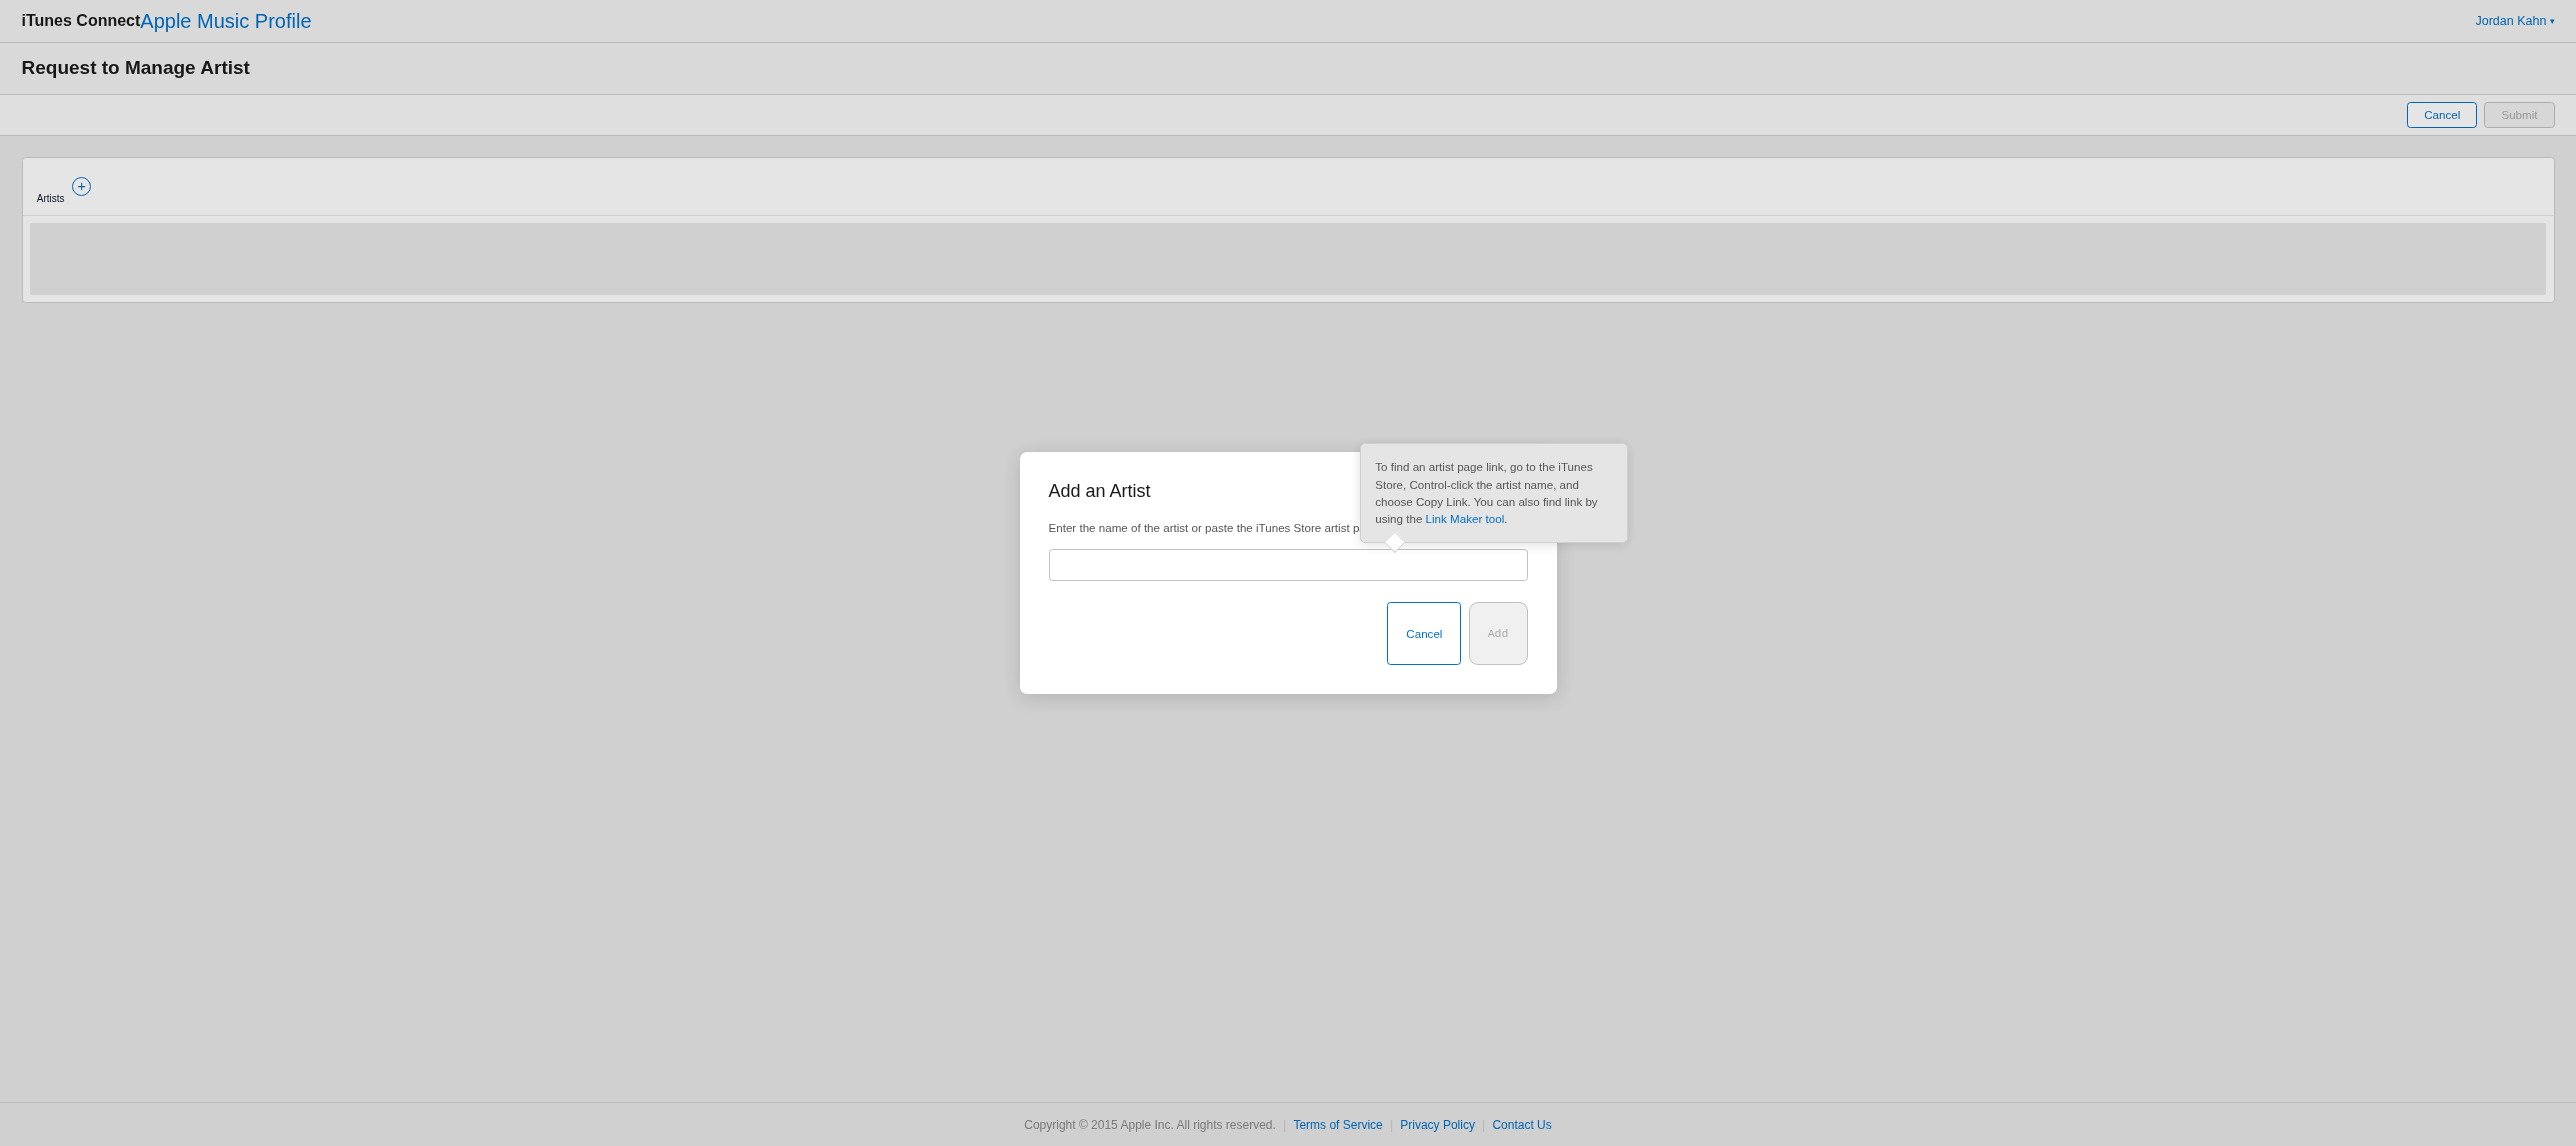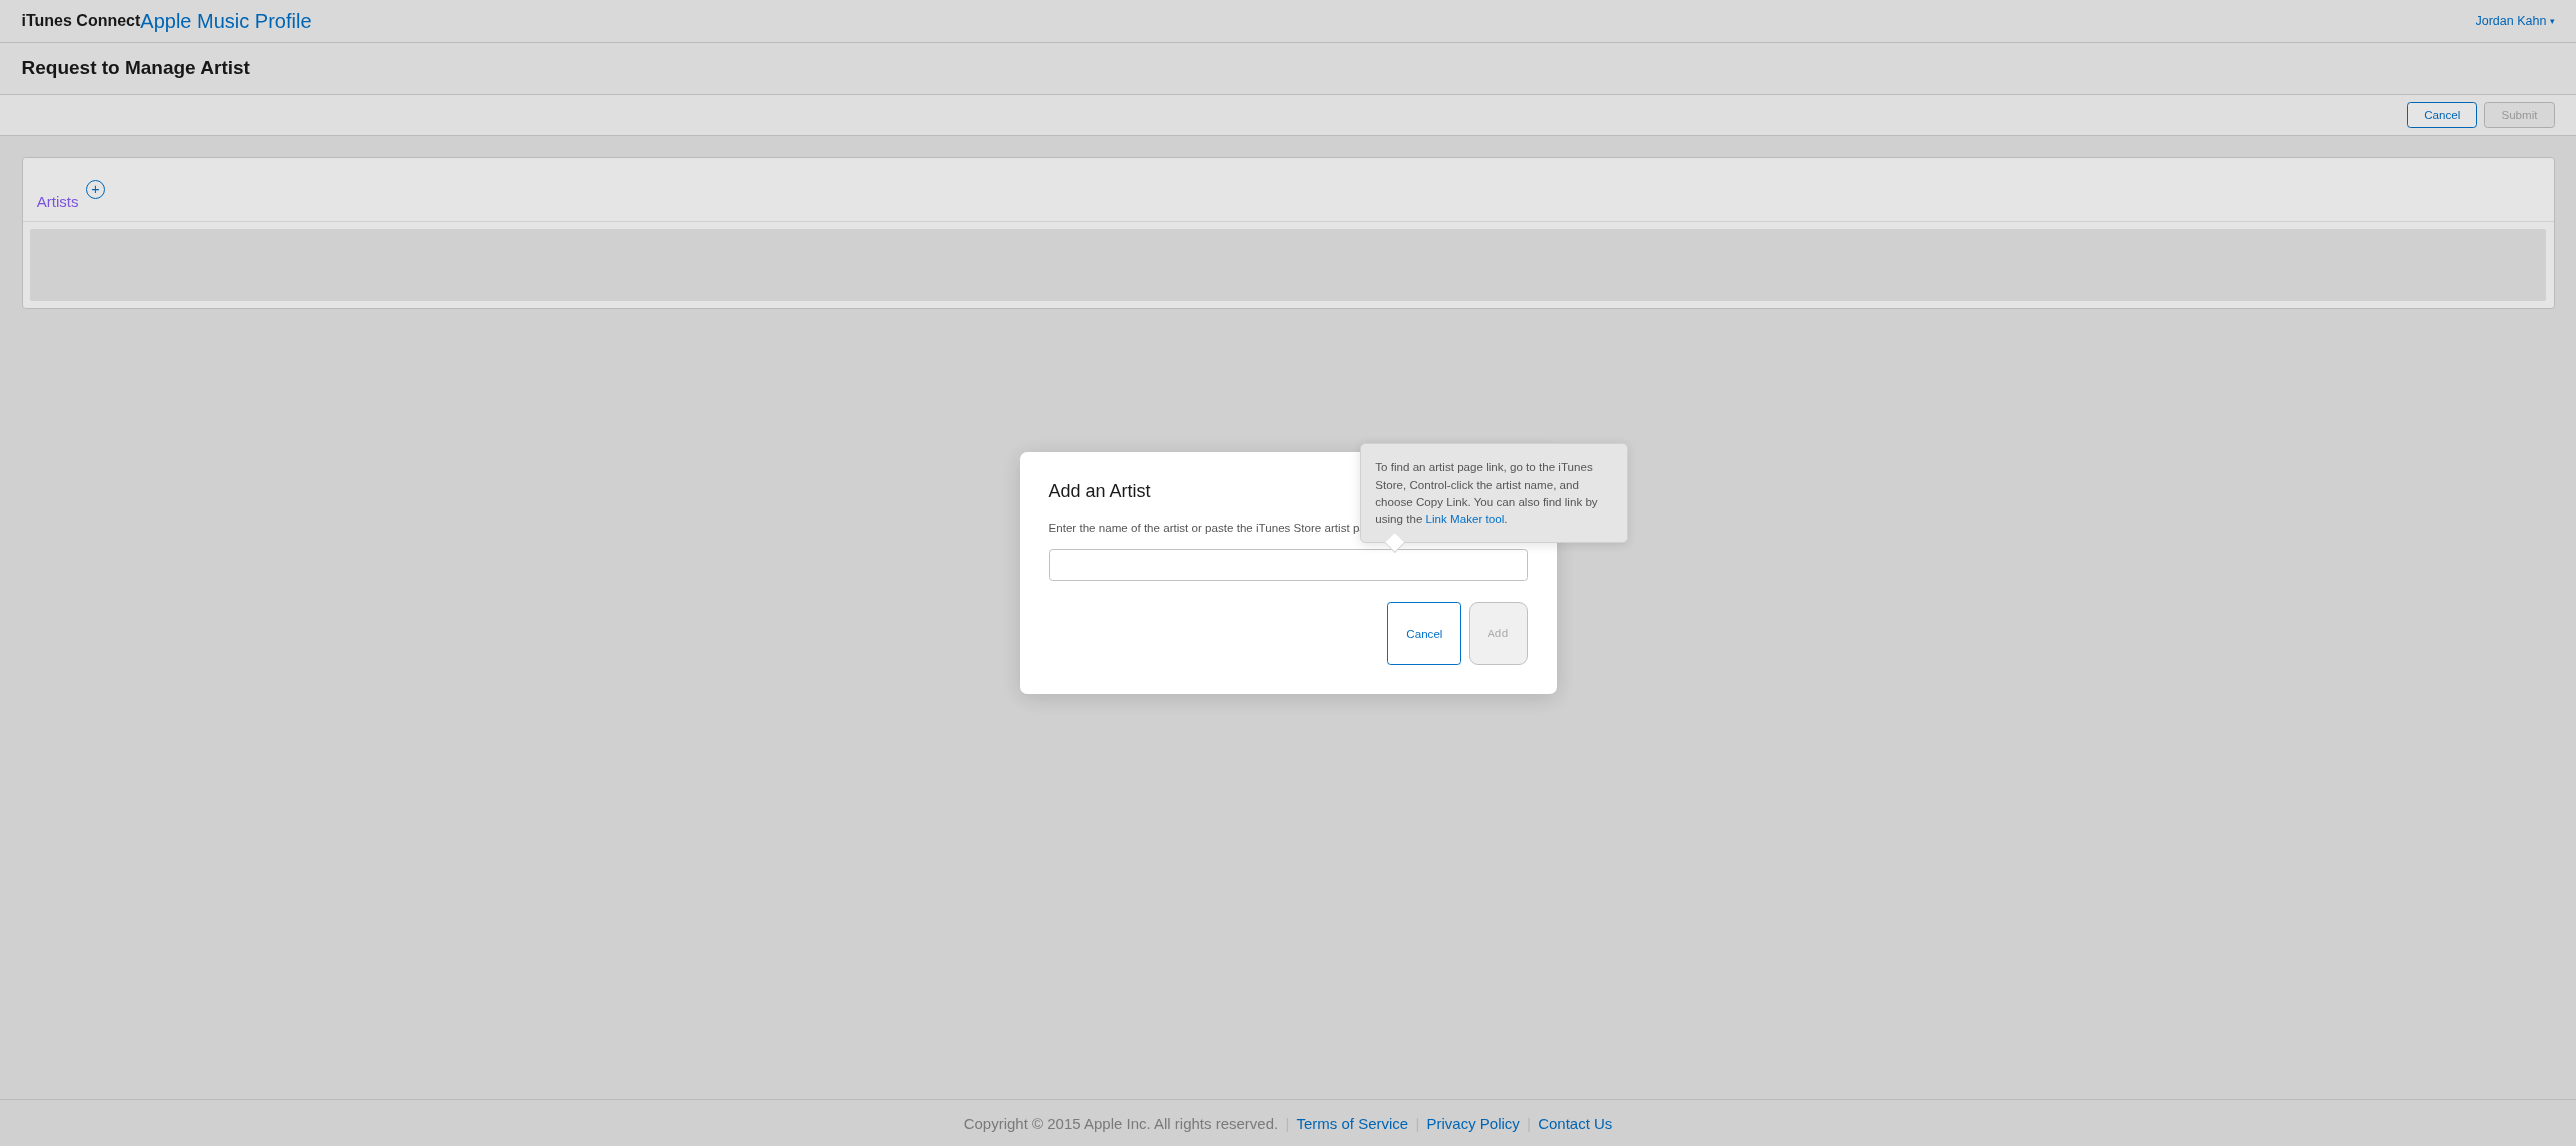--- a/index.html
+++ b/index.html
@@ -117,22 +117,22 @@
 
     .artists-header {
       padding: 10.7px 14.3px;
       display: flex;
       align-items: center;
       gap: 7.2px;
       border-bottom: 0.9px solid #e8e8e8;
     }
 
     .artists-label {
-      font-size: 15px;
-      color: #8b5cf6;
+      font-size: 10px;
+      color: #0f172a;
       margin-top: 24px;
     }
 
     .add-circle-btn {
       width: 19.7px;
       height: 19.7px;
       border-radius: 50%;
       border: 1.8px solid #0070c9;
       background: white;
       color: #0070c9;
@@ -276,21 +276,21 @@
       color: #0070c9;
       text-decoration: none;
     }
 
     
     .footer {
       background: #e8e8e8;
       border-top: 0.9px solid #d0d0d0;
       padding: 14.3px 21.5px;
       text-align: center;
-      font-size: 15px;
+      font-size: 12px;
       color: #888;
     }
 
     .footer-links {
       display: inline-flex;
       gap: 7.2px;
       align-items: center;
     }
 
     .footer-separator {

